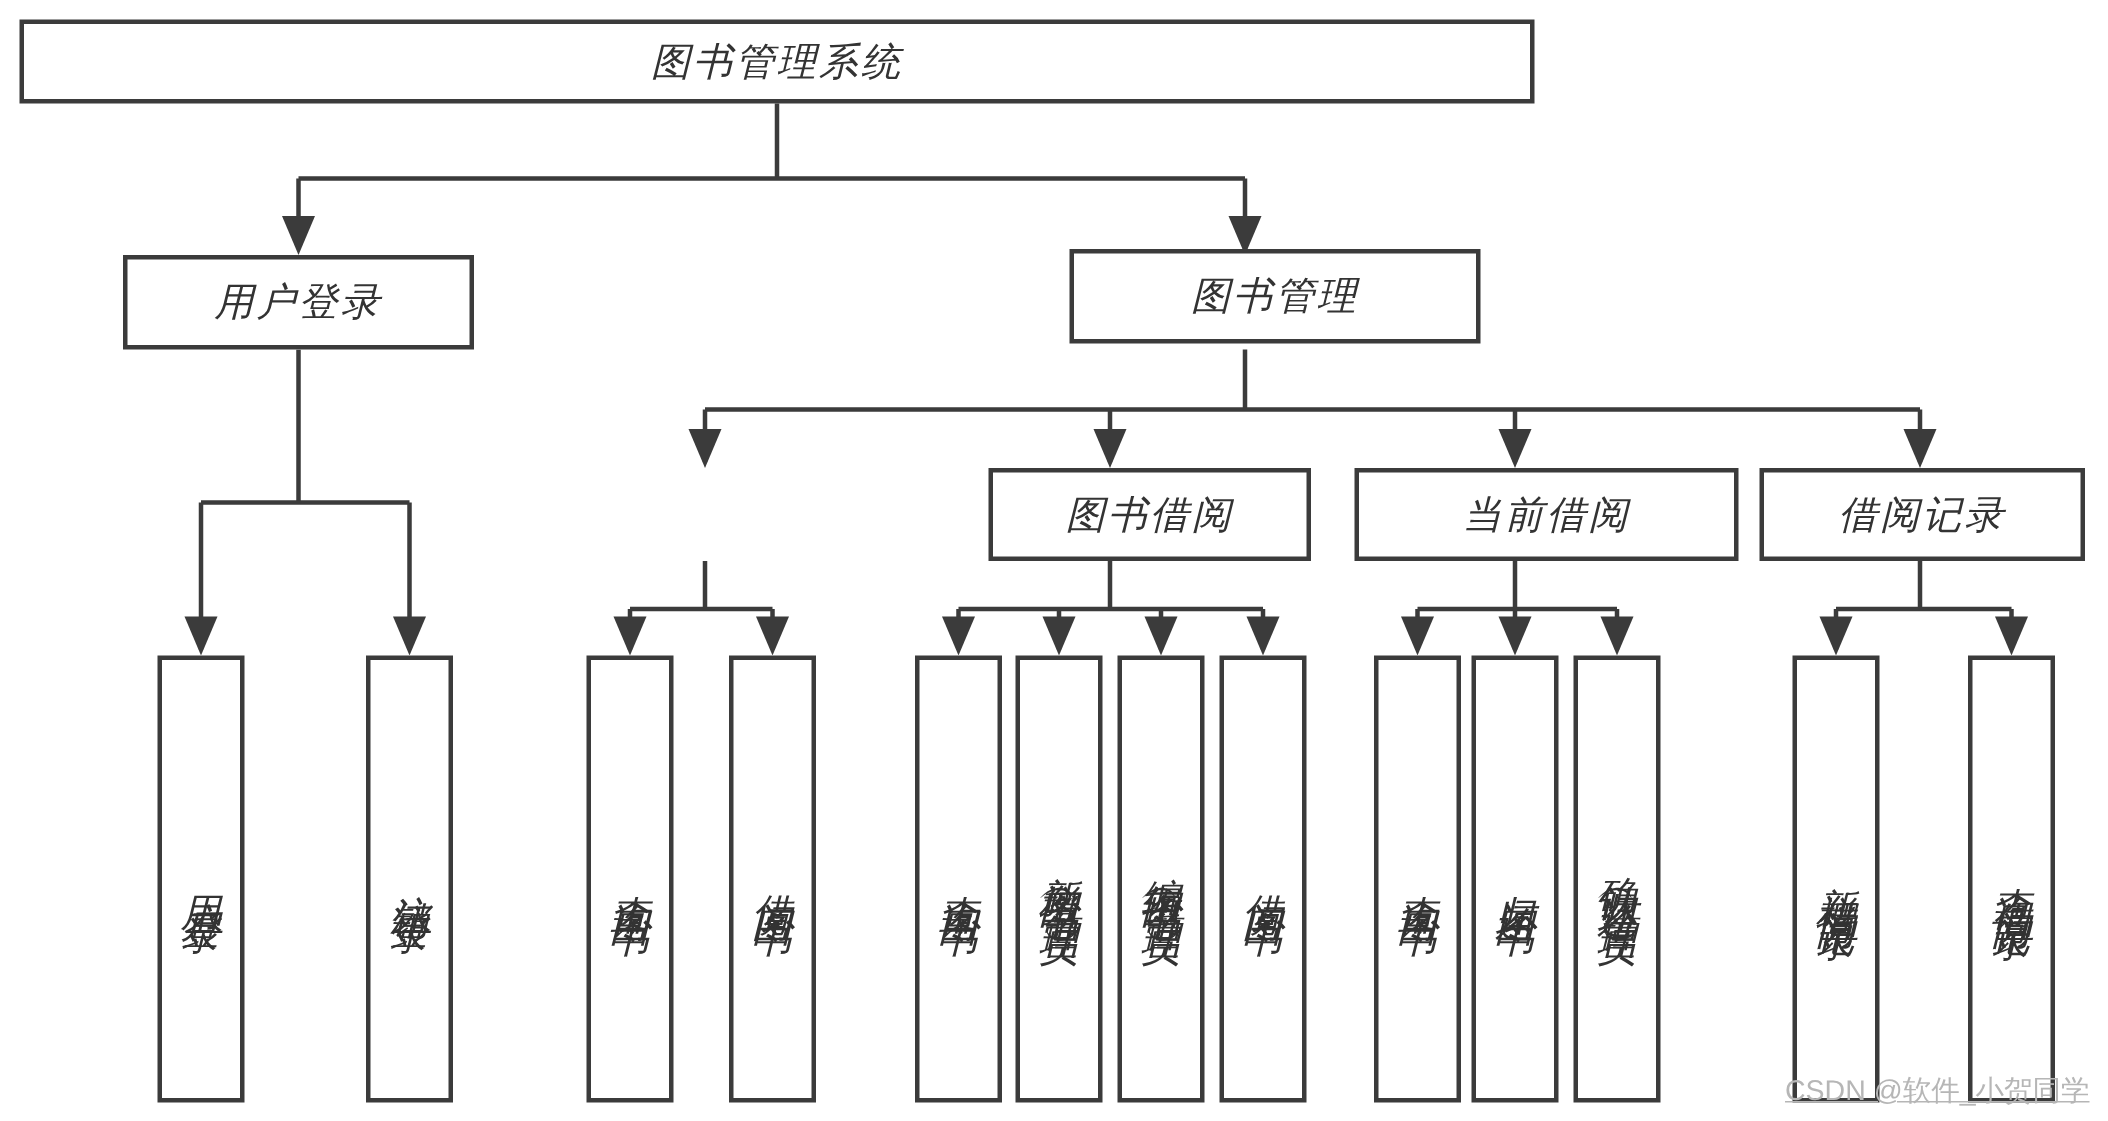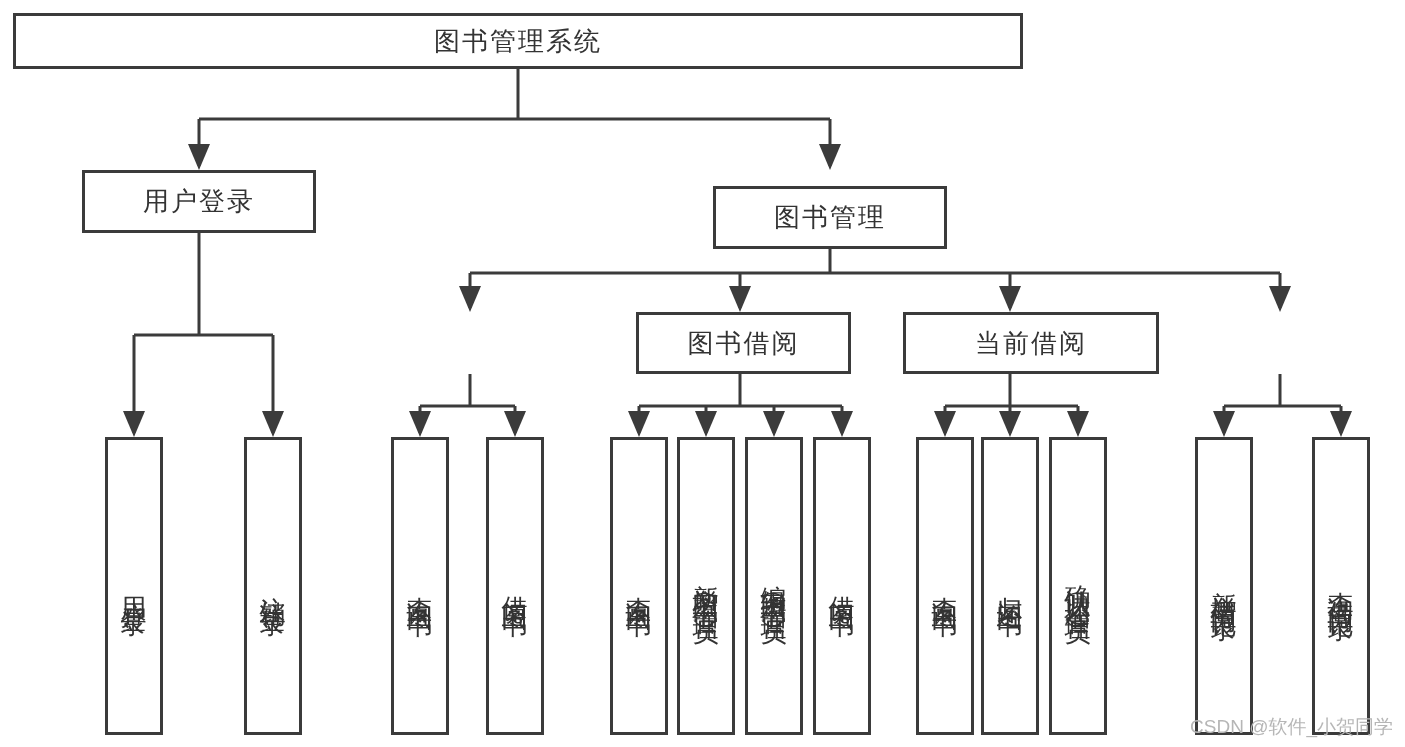--- a/index.html
+++ b/index.html
@@ -23,35 +23,37 @@
     position:absolute;
     box-sizing:border-box;
     background:#fff;
     border:3px solid var(--line);
     color:var(--text);
     display:flex;
     align-items:center;
     justify-content:center;
     text-align:center;
     z-index:1;
+    font-style:italic;
   }
   .box.h{font-size:26px;letter-spacing:2px;white-space:nowrap;}
   .box.v{
     writing-mode:vertical-rl;
     font-size:26px;
     line-height:1;
     letter-spacing:5px;
   }
   .watermark{
     position:absolute;
     right:12px;top:714px;
     font-size:19px;
     color:var(--watermark);
     white-space:nowrap;
     z-index:2;
+    text-decoration:underline;
   }
 </style>
 </head>
 <body>
 
 <div class="canvas">
 
   <svg class="connectors" width="1405" height="747" viewBox="0 0 1405 747">
     <path d="M518 68 V119 M199 119 H830 M199 119 V166 M830 119 V166
              M199 233 V335 M134 335 H273 M134 335 V433 M273 335 V433
@@ -79,24 +81,25 @@
         <polygon points="999,411 1021,411 1010,437"></polygon>
         <polygon points="1067,411 1089,411 1078,437"></polygon>
         <polygon points="1213,411 1235,411 1224,437"></polygon>
         <polygon points="1330,411 1352,411 1341,437"></polygon>
       </g>
   </svg>
 
   <div class="box h" style="left:13px;top:13px;width:1010px;height:56px">图书管理系统</div>
 
   <div class="box h" style="left:82px;top:170px;width:234px;height:63px">用户登录</div>
-  <div class="box h" style="left:713px;top:186px;width:234px;height:63px">图书管理</div>
+  <div class="box h" style="left:713px;top:166px;width:274px;height:63px">图书管理</div>
 
-  <div class="box h" style="left:636px;top:312px;width:215px;height:62px">图书借阅</div>
+  <div class="box h" style="left:659px;top:312px;width:215px;height:62px">图书借阅</div>
   <div class="box h" style="left:903px;top:312px;width:256px;height:62px">当前借阅</div>
+  <div class="box h" style="left:1173px;top:312px;width:217px;height:62px">借阅记录</div>
 
   <div class="box v" style="left:105px;top:437px;width:58px;height:298px">用户登录</div>
   <div class="box v" style="left:244px;top:437px;width:58px;height:298px">注销登录</div>
 
   <div class="box v" style="left:391px;top:437px;width:58px;height:298px">查询图书</div>
   <div class="box v" style="left:486px;top:437px;width:58px;height:298px">借阅图书</div>
 
   <div class="box v" style="left:610px;top:437px;width:58px;height:298px">查询图书</div>
   <div class="box v" style="left:677px;top:437px;width:58px;height:298px">新增图书（管理员）</div>
   <div class="box v" style="left:745px;top:437px;width:58px;height:298px">编辑图书（管理员）</div>

